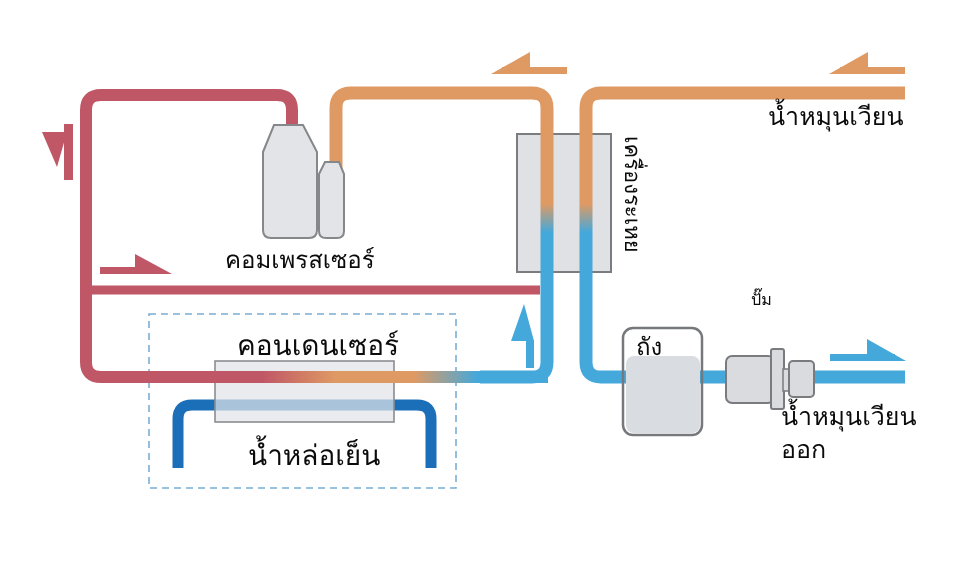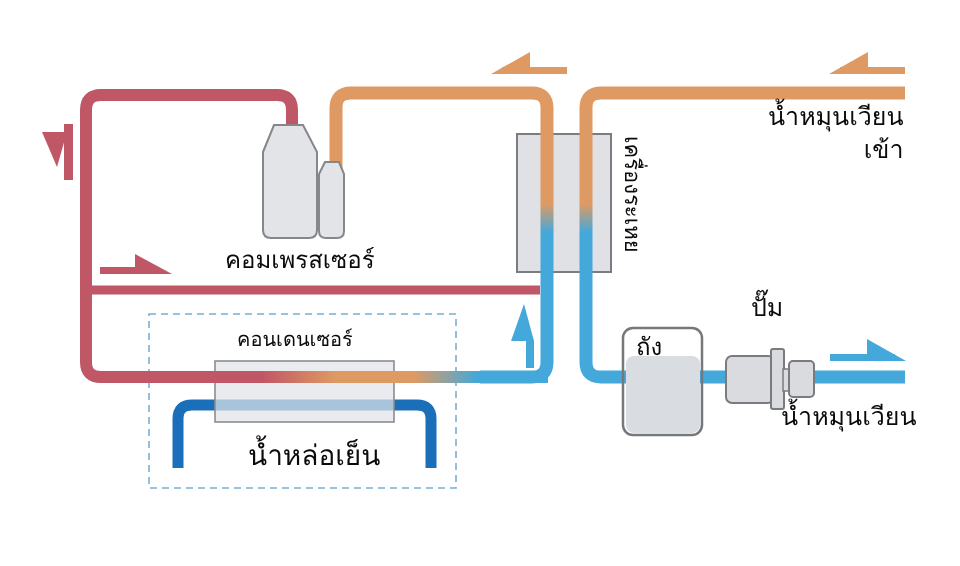--- a/index.html
+++ b/index.html
@@ -1,28 +1,28 @@
 <!DOCTYPE html>
 <html><head>
 <meta charset="utf-8">
 <style>
   html,body{margin:0;padding:0;background:#ffffff;}
   #stage{position:relative;width:960px;height:566px;background:#ffffff;overflow:hidden;
          font-family:"Liberation Sans", sans-serif;}
   #pipes{position:absolute;left:0;top:0;}
   .lbl{position:absolute;color:#0b0b0b;font-weight:500;white-space:nowrap;}
   #lbl-compressor{left:225px;top:240px;font-size:24px;}
-  #lbl-condenser{left:237px;top:323px;font-size:20px;}
+  #lbl-condenser{left:237px;top:323px;font-size:28px;}
   #lbl-cooling{left:248px;top:433px;font-size:28px;}
   #lbl-tank{left:636px;top:291px;font-size:24px;margin-top:36px;}
-  #lbl-pump{left:751px;top:287px;font-size:25px;}
+  #lbl-pump{left:751px;top:287px;font-size:16px;}
   #lbl-circin{left:768px;top:100px;font-size:25px;line-height:33px;}
   #lbl-circout{left:781px;top:400px;font-size:25px;line-height:33px;}
   #lbl-evap{left:650px;top:136px;font-size:22px;transform:rotate(90deg);transform-origin:0 0;}
-  .lbl .line{display:block;text-align:right;}
+  .lbl .line{display:block;}
 </style>
 </head>
 <body>
 
 <div id="stage">
 
   <svg id="pipes" width="960" height="566" viewBox="0 0 960 566">
     <defs>
       <linearGradient id="condGrad" gradientUnits="userSpaceOnUse" x1="212" y1="0" x2="548" y2="0">
         <stop offset="0" stop-color="#c05767"></stop>
@@ -98,19 +98,19 @@
 
   <div class="lbl" id="lbl-compressor">คอมเพรสเซอร์</div>
   <div class="lbl" id="lbl-condenser">คอนเดนเซอร์</div>
   <div class="lbl" id="lbl-cooling">น้ำหล่อเย็น</div>
   <div class="lbl" id="lbl-evap">เครื่องระเหย</div>
   <div class="lbl" id="lbl-tank">ถัง</div>
   <div class="lbl" id="lbl-pump">ปั๊ม</div>
 
   <div class="lbl" id="lbl-circin">
     <span class="line">น้ำหมุนเวียน</span>
-    <span class="line">เข้า</span>
   </div>
   <div class="lbl" id="lbl-circout">
     <span class="line">น้ำหมุนเวียน</span>
+    <span class="line">ออก</span>
   </div>
 
 </div>
 
 </body></html>

